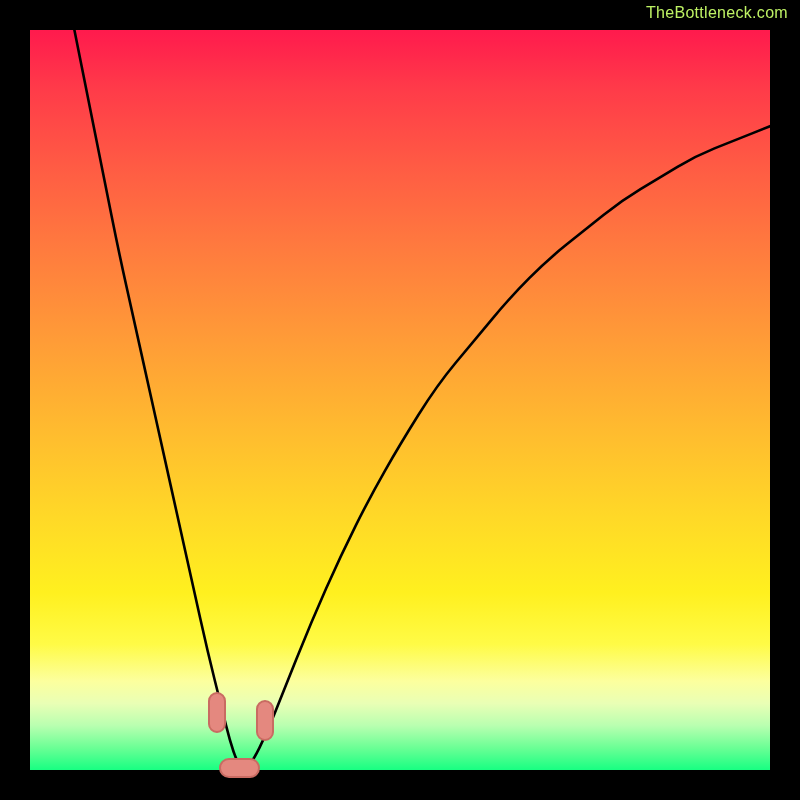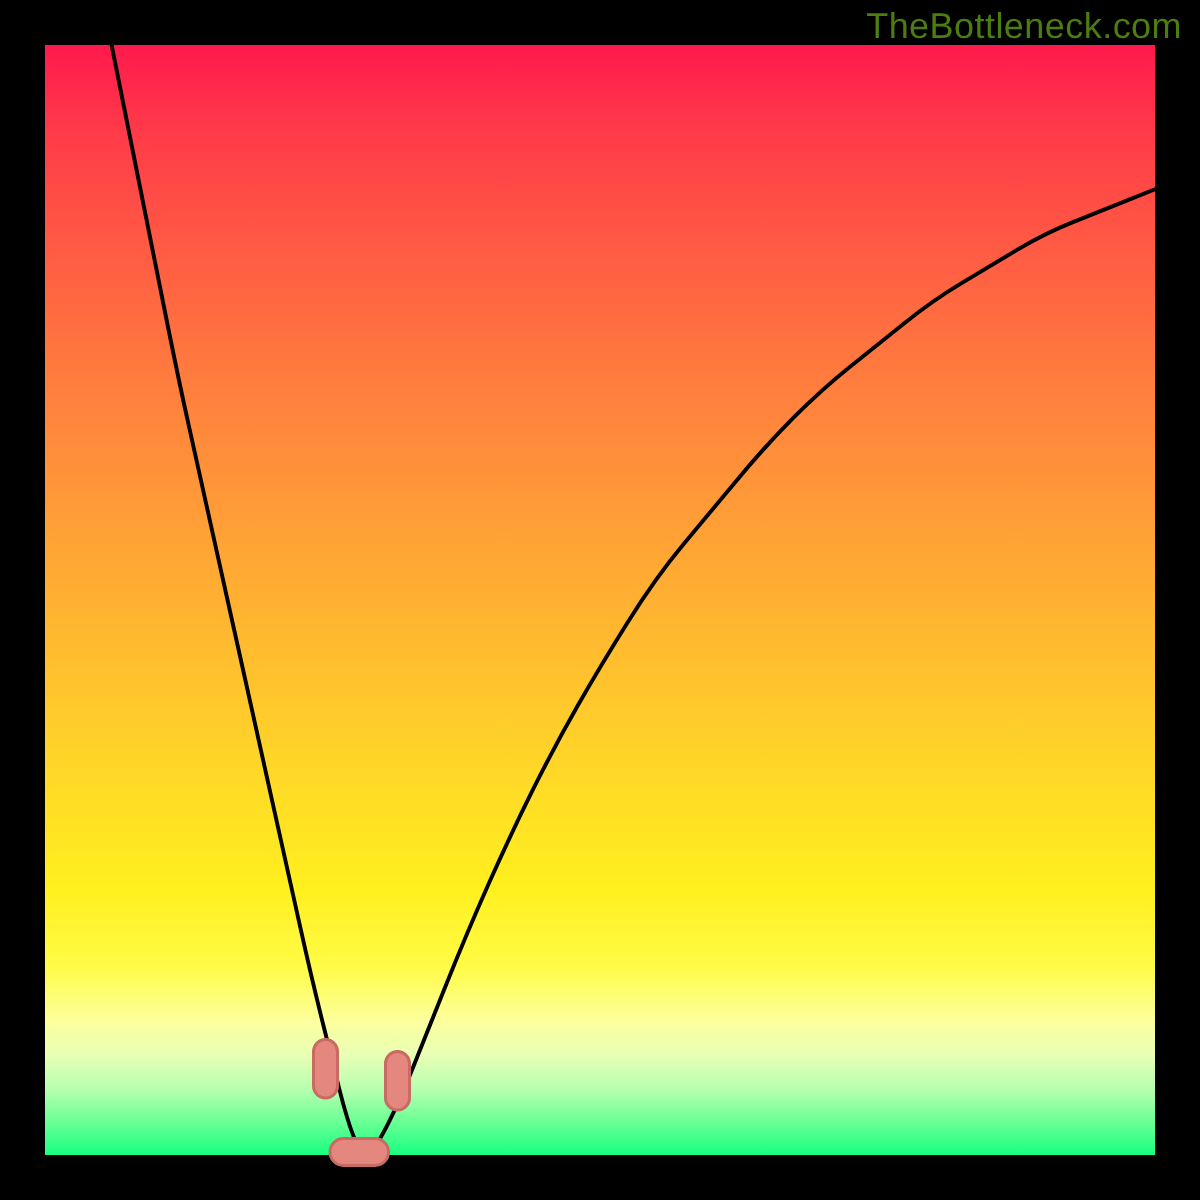--- a/index.html
+++ b/index.html
@@ -39,22 +39,22 @@
       #e9ffb5 91%,
       #b9ffb0 94%,
       #6bff95 97%,
       #18ff82 100%
     );
   }
   .watermark {
     position: absolute;
     top: 4px;
     right: 12px;
-    color: #4d7c0f;
-    font-size: 24px;
+    color: #bef264;
+    font-size: 16px;
     letter-spacing: 0.3px;
     user-select: none;
     text-align: right;
   }
   svg.curve {
     position: absolute;
     left: 0;
     top: 0;
     width: 740px;
     height: 740px;

